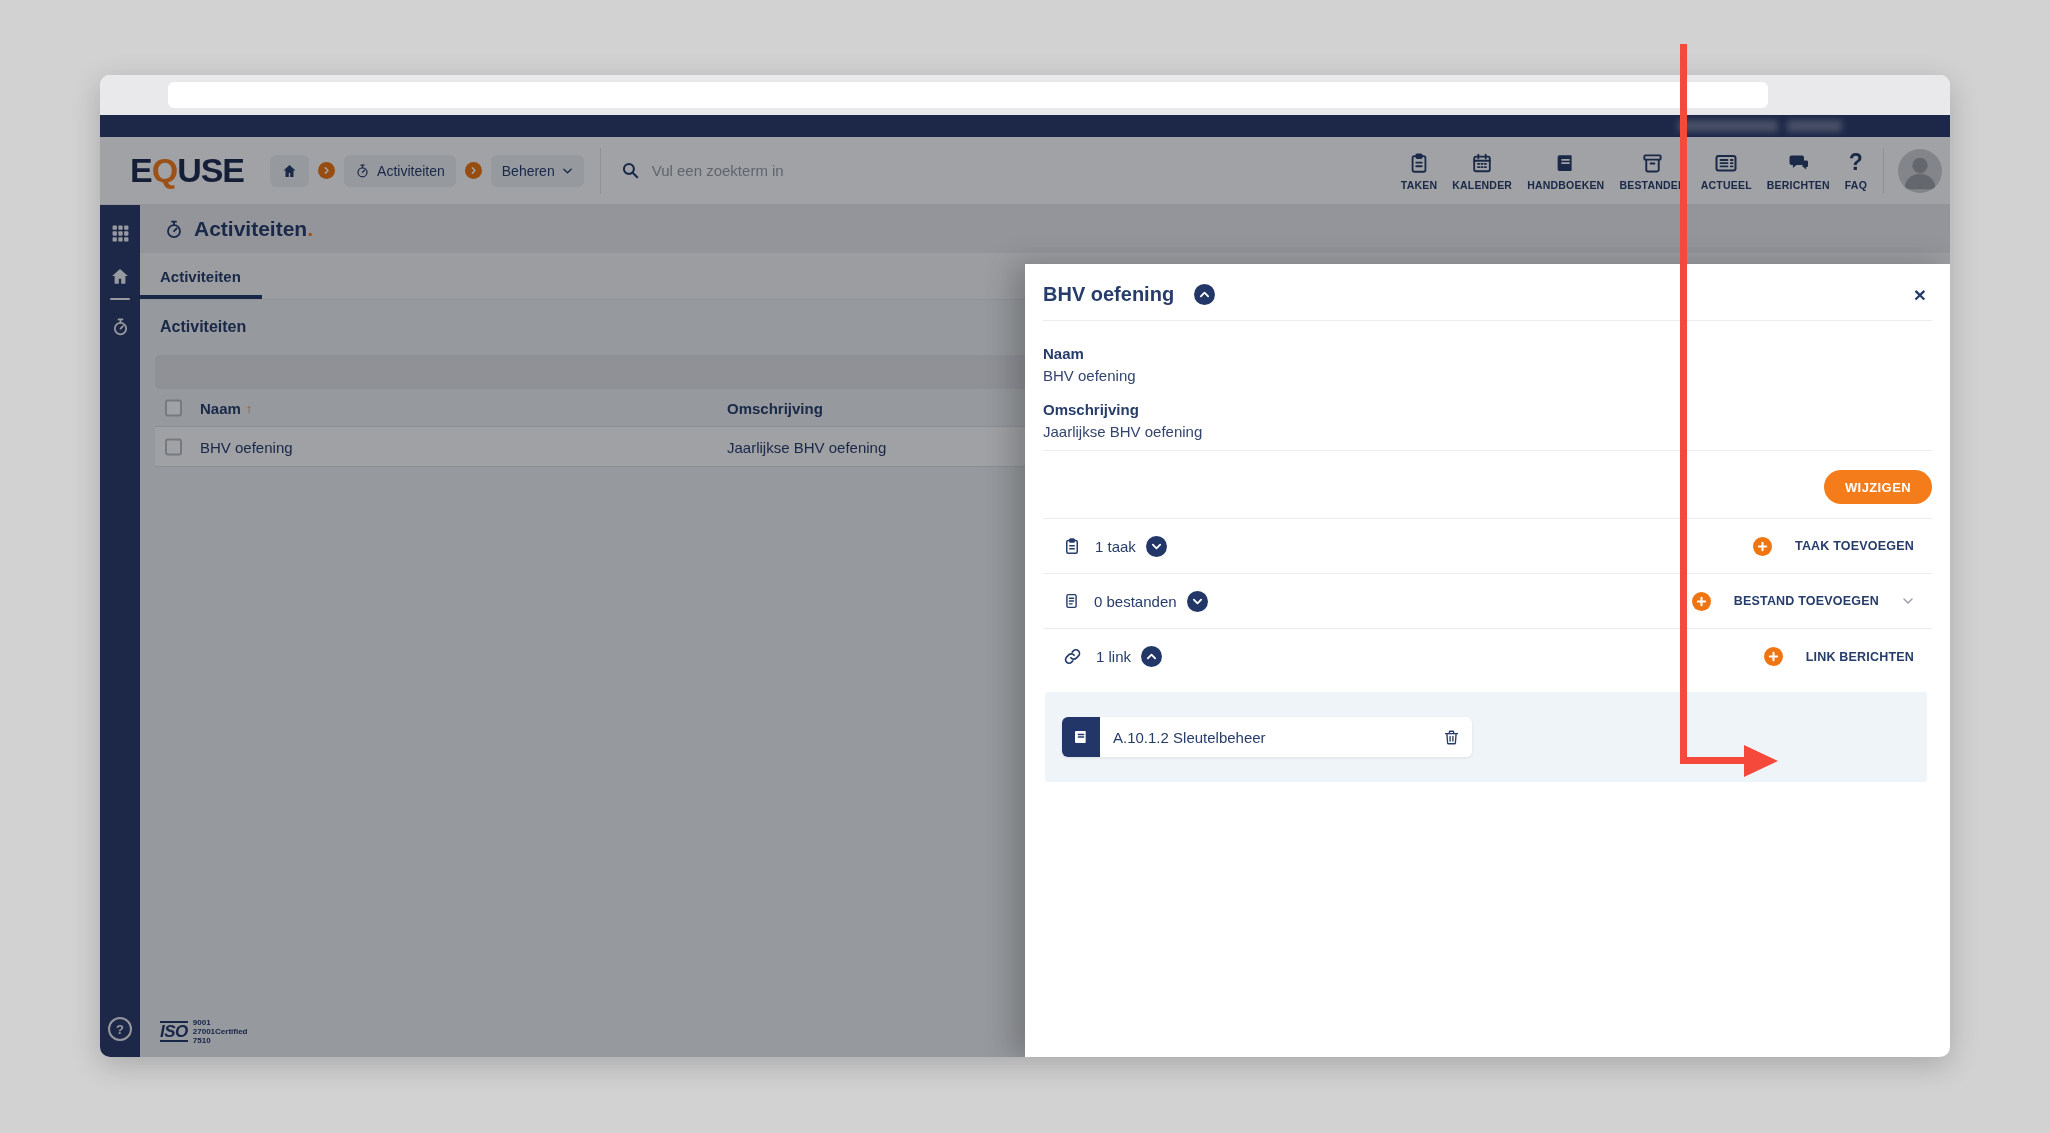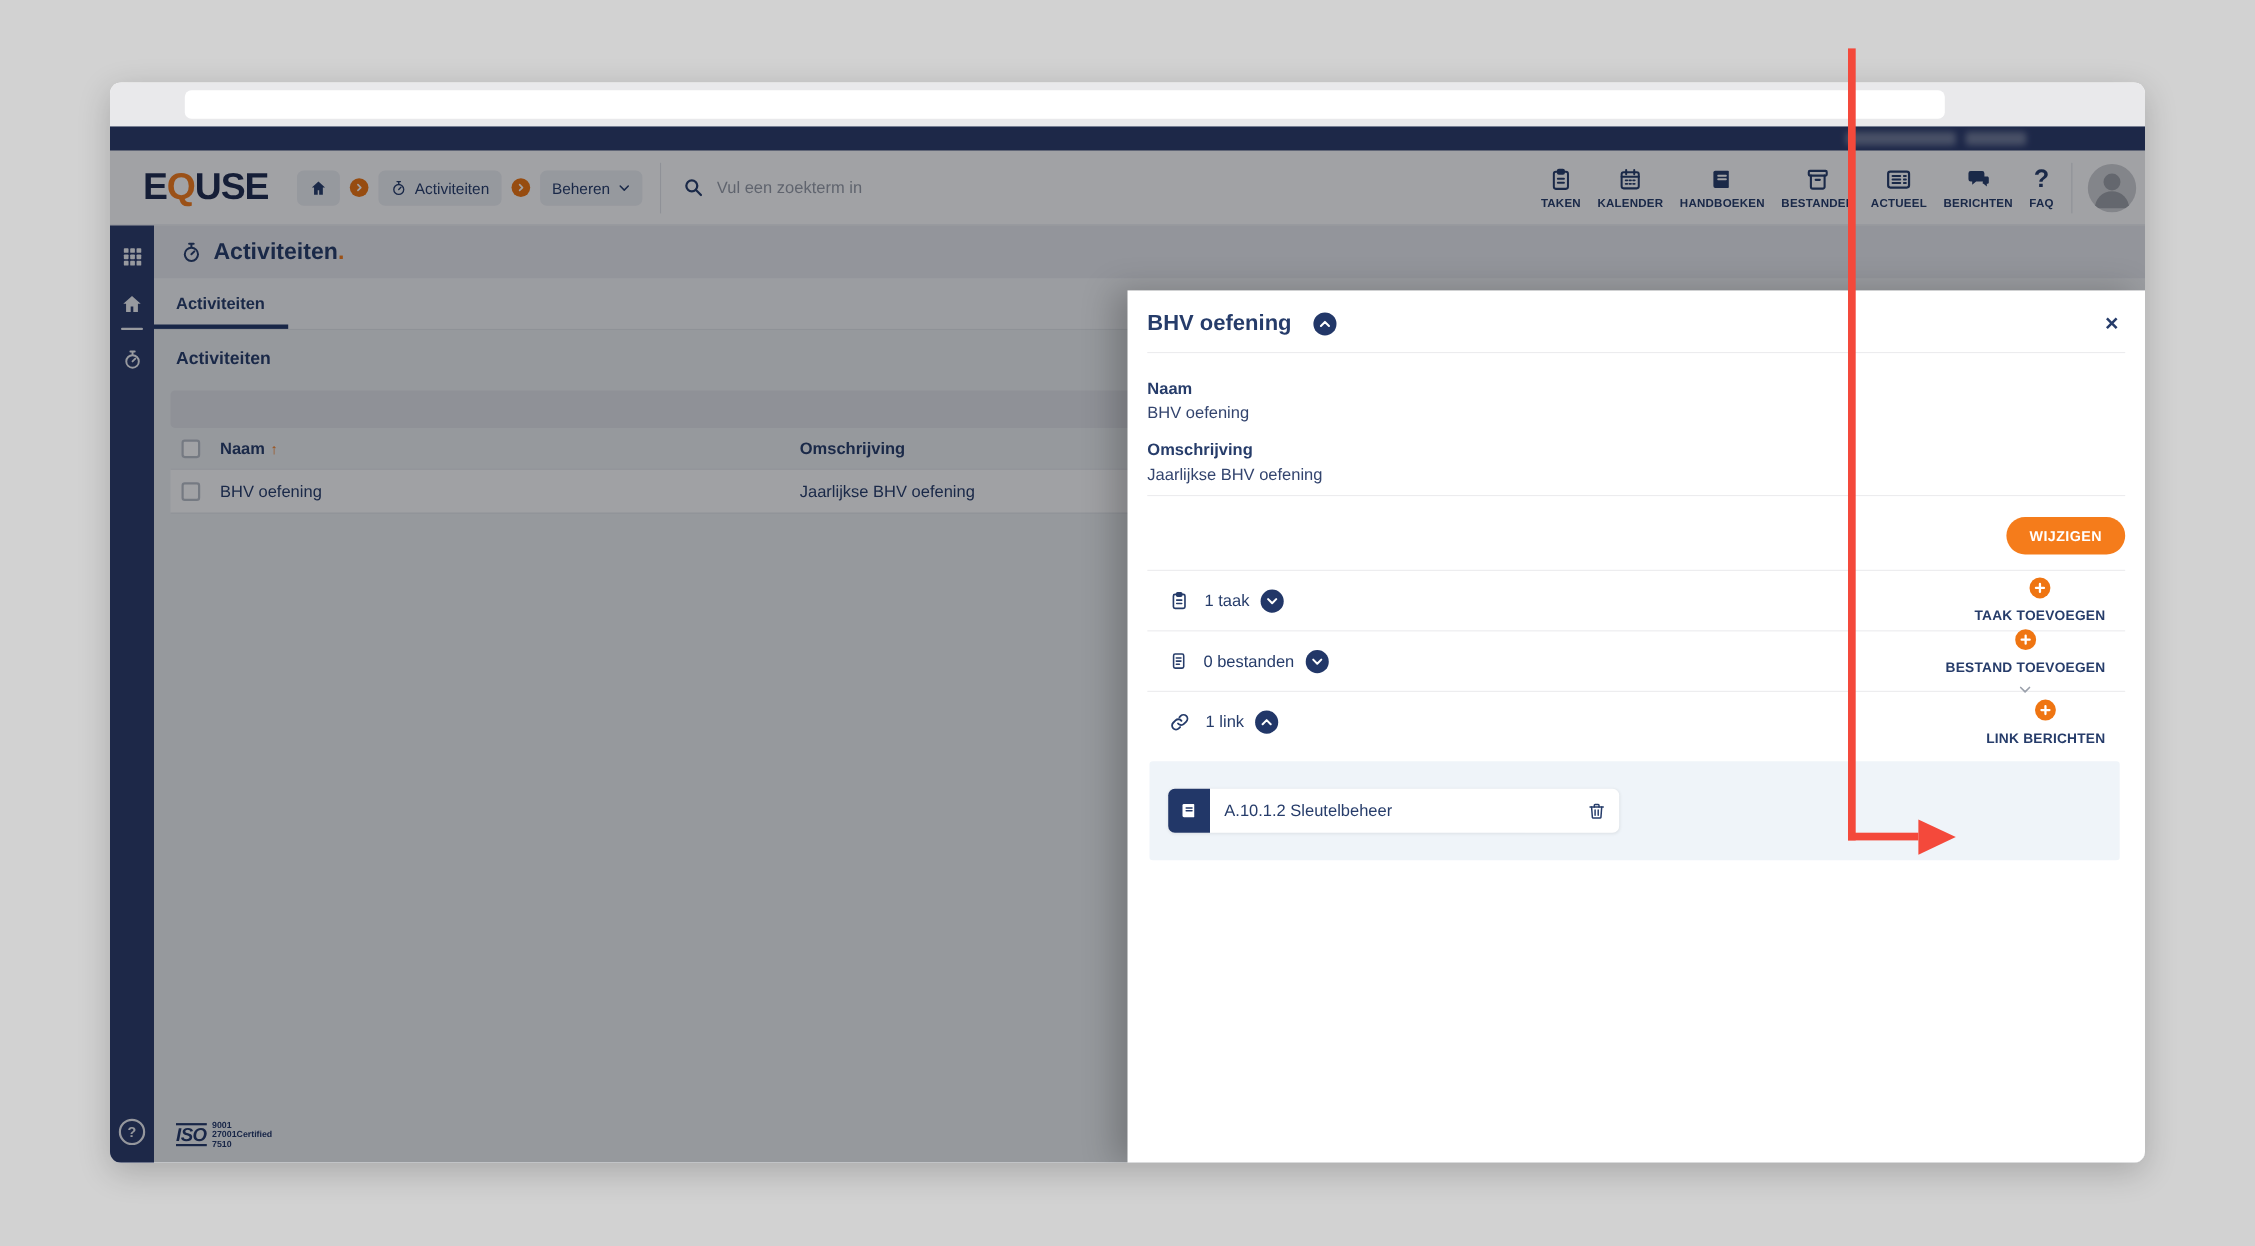--- a/index.html
+++ b/index.html
@@ -77,21 +77,21 @@
   .hr{border:none; border-top:1px solid #ececee; margin-top:14px;}
   .f-label{margin-top:24px; font-size:15px; font-weight:bold; color:var(--navy-text);}
   .f-value{margin-top:5px; font-size:15px; color:#33446e;}
   .btnrow{display:flex; justify-content:flex-end; margin-top:19px;}
   .btn-orange{height:34px; border:none; border-radius:17px; background:var(--orange); color:#fff; font-weight:bold; font-size:13px; letter-spacing:.4px; padding:0 21px; font-family:inherit;}
   .linked-h{margin-top:31px; font-size:15.5px; font-weight:bold; color:var(--navy-text);}
   .lrow{height:55px; display:flex; align-items:center; padding:0 18px 0 20px; border-bottom:1px solid #ececee;text-align:right;}
   .lrow.last{border-bottom:none;}
   .lrow .lbl{margin-left:14px; font-size:15px; color:var(--navy-text);}
   .cchev{margin-left:10px; width:21px; height:21px; border-radius:50%; background:var(--navy); display:flex; align-items:center; justify-content:center;}
-  .action{margin-left:auto; display:flex; align-items:center; gap:9px;flex-direction:column;}
+  .action{margin-left:auto; display:flex; align-items:center; gap:23px;}
   .acircle{width:19px; height:19px; border-radius:50%; background:#ef7512; display:flex; align-items:center; justify-content:center;}
   .albl{font-size:12.5px; font-weight:bold; color:var(--navy-text); letter-spacing:.2px;}
   .bluebox{margin:8px 5px 0 2px; height:90px; background:#eff4f9; border-radius:3px; position:relative;}
   .linkcard{position:absolute; left:17px; top:25px; width:410px; height:40px; background:#fff; border-radius:6px;
     box-shadow:0 1px 3px rgba(0,0,0,.08); display:flex; align-items:center;}
   .booksq{width:38px; height:40px; background:var(--navy); border-radius:6px 0 0 6px; display:flex; align-items:center; justify-content:center;}
   .linkcard .txt{margin-left:13px; font-size:15px; color:var(--navy-text);}
   .trash{margin-left:auto; margin-right:12px; display:flex;}
 
   

